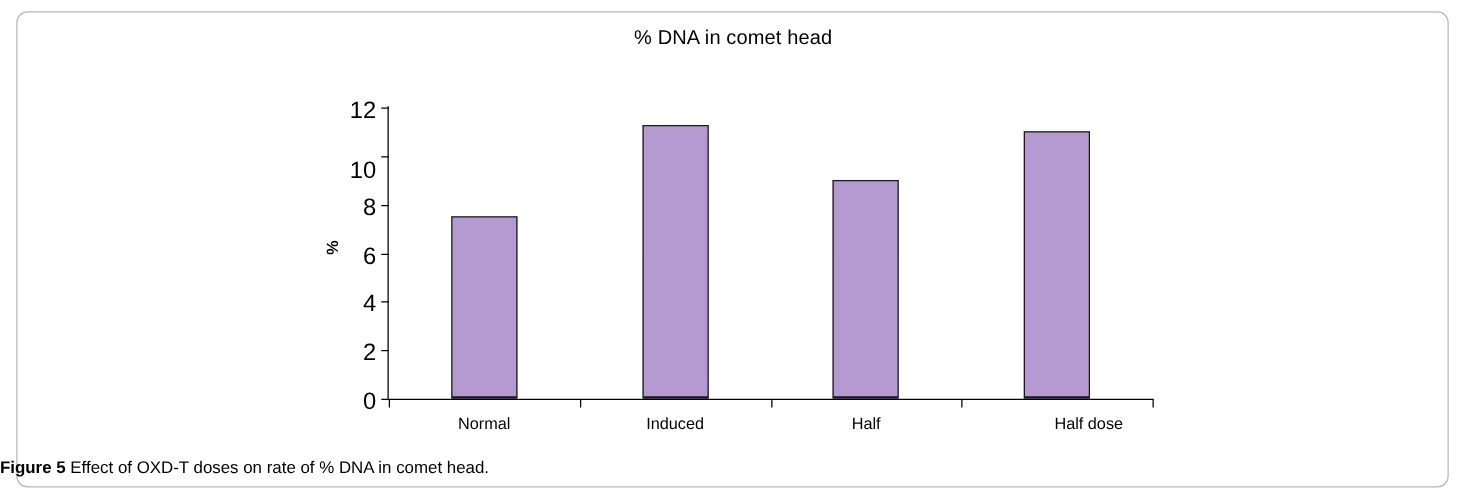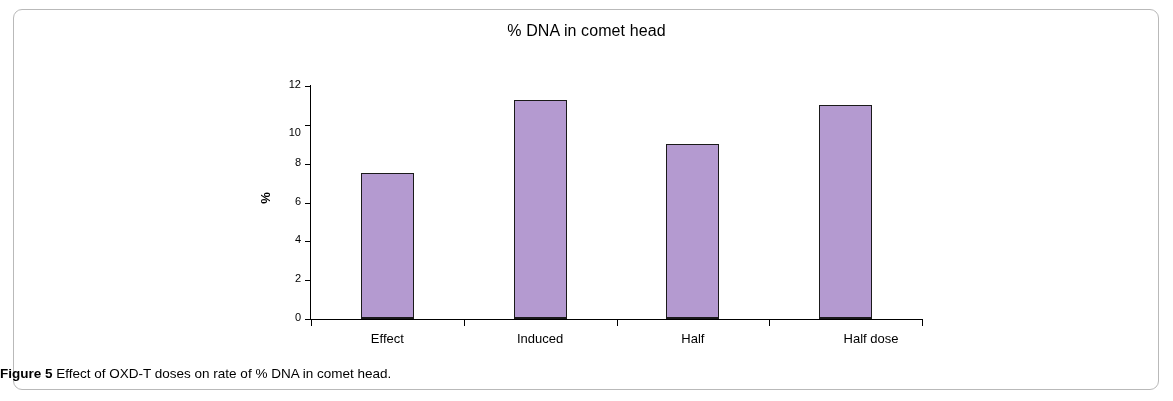--- a/index.html
+++ b/index.html
@@ -67,21 +67,21 @@
     left: 305px;
     width: 6px;
     height: 1px;
     background: #000000;
   }
   .y-tick-label {
     position: absolute;
     right: 1179px;         
     width: 30px;
     text-align: right;
-    font-size: 11px;
+    font-size: 19px;
     color: #000000;
     line-height: 1;
   }
   .x-tick-mark {
     position: absolute;
     top: 320px;
     width: 1px;
     height: 6px;
     background: #000000;
   }
@@ -160,21 +160,21 @@
     <div class="y-tick-label" style="left: 271px; right: auto; top: 127px;">10</div>
     <div class="y-tick-mark" style="top: 86px;"></div>
     <div class="y-tick-label" style="left: 271px; right: auto; top: 79px;">12</div>
   </div>
 <div id="x-ticks">
     <div class="x-tick-mark" style="left: 311px;"></div>
     <div class="x-tick-mark" style="left: 464px;"></div>
     <div class="x-tick-mark" style="left: 617px;"></div>
     <div class="x-tick-mark" style="left: 769px;"></div>
     <div class="x-tick-mark" style="left: 922px;"></div>
-    <div class="x-tick-label" style="left: 327.375px; width: 120px;">Effect</div>
+    <div class="x-tick-label" style="left: 327.375px; width: 120px;">Normal</div>
     <div class="x-tick-label" style="left: 480.125px; width: 120px;">Induced</div>
     <div class="x-tick-label" style="left: 632.875px; width: 120px;">Half</div>
     <div class="x-tick-label" style="left: 811px; width: 120px;">Half dose</div>
   </div>
 <div id="bars-layer">
     <div class="bar" title="Normal: 7.5" style="left: 361px; top: 173px; width: 53px; height: 146px; background: rgb(180, 154, 208); border-color: rgb(26, 26, 26);"></div>
     <div class="bar" title="Induced: 11.3" style="left: 514px; top: 100px; width: 53px; height: 219px; background: rgb(180, 154, 208); border-color: rgb(26, 26, 26);"></div>
     <div class="bar" title="Dose: 9" style="left: 666px; top: 144px; width: 53px; height: 175px; background: rgb(180, 154, 208); border-color: rgb(26, 26, 26);"></div>
     <div class="bar" title="Half dose: 11" style="left: 819px; top: 105px; width: 53px; height: 214px; background: rgb(180, 154, 208); border-color: rgb(26, 26, 26);"></div>
   </div>

